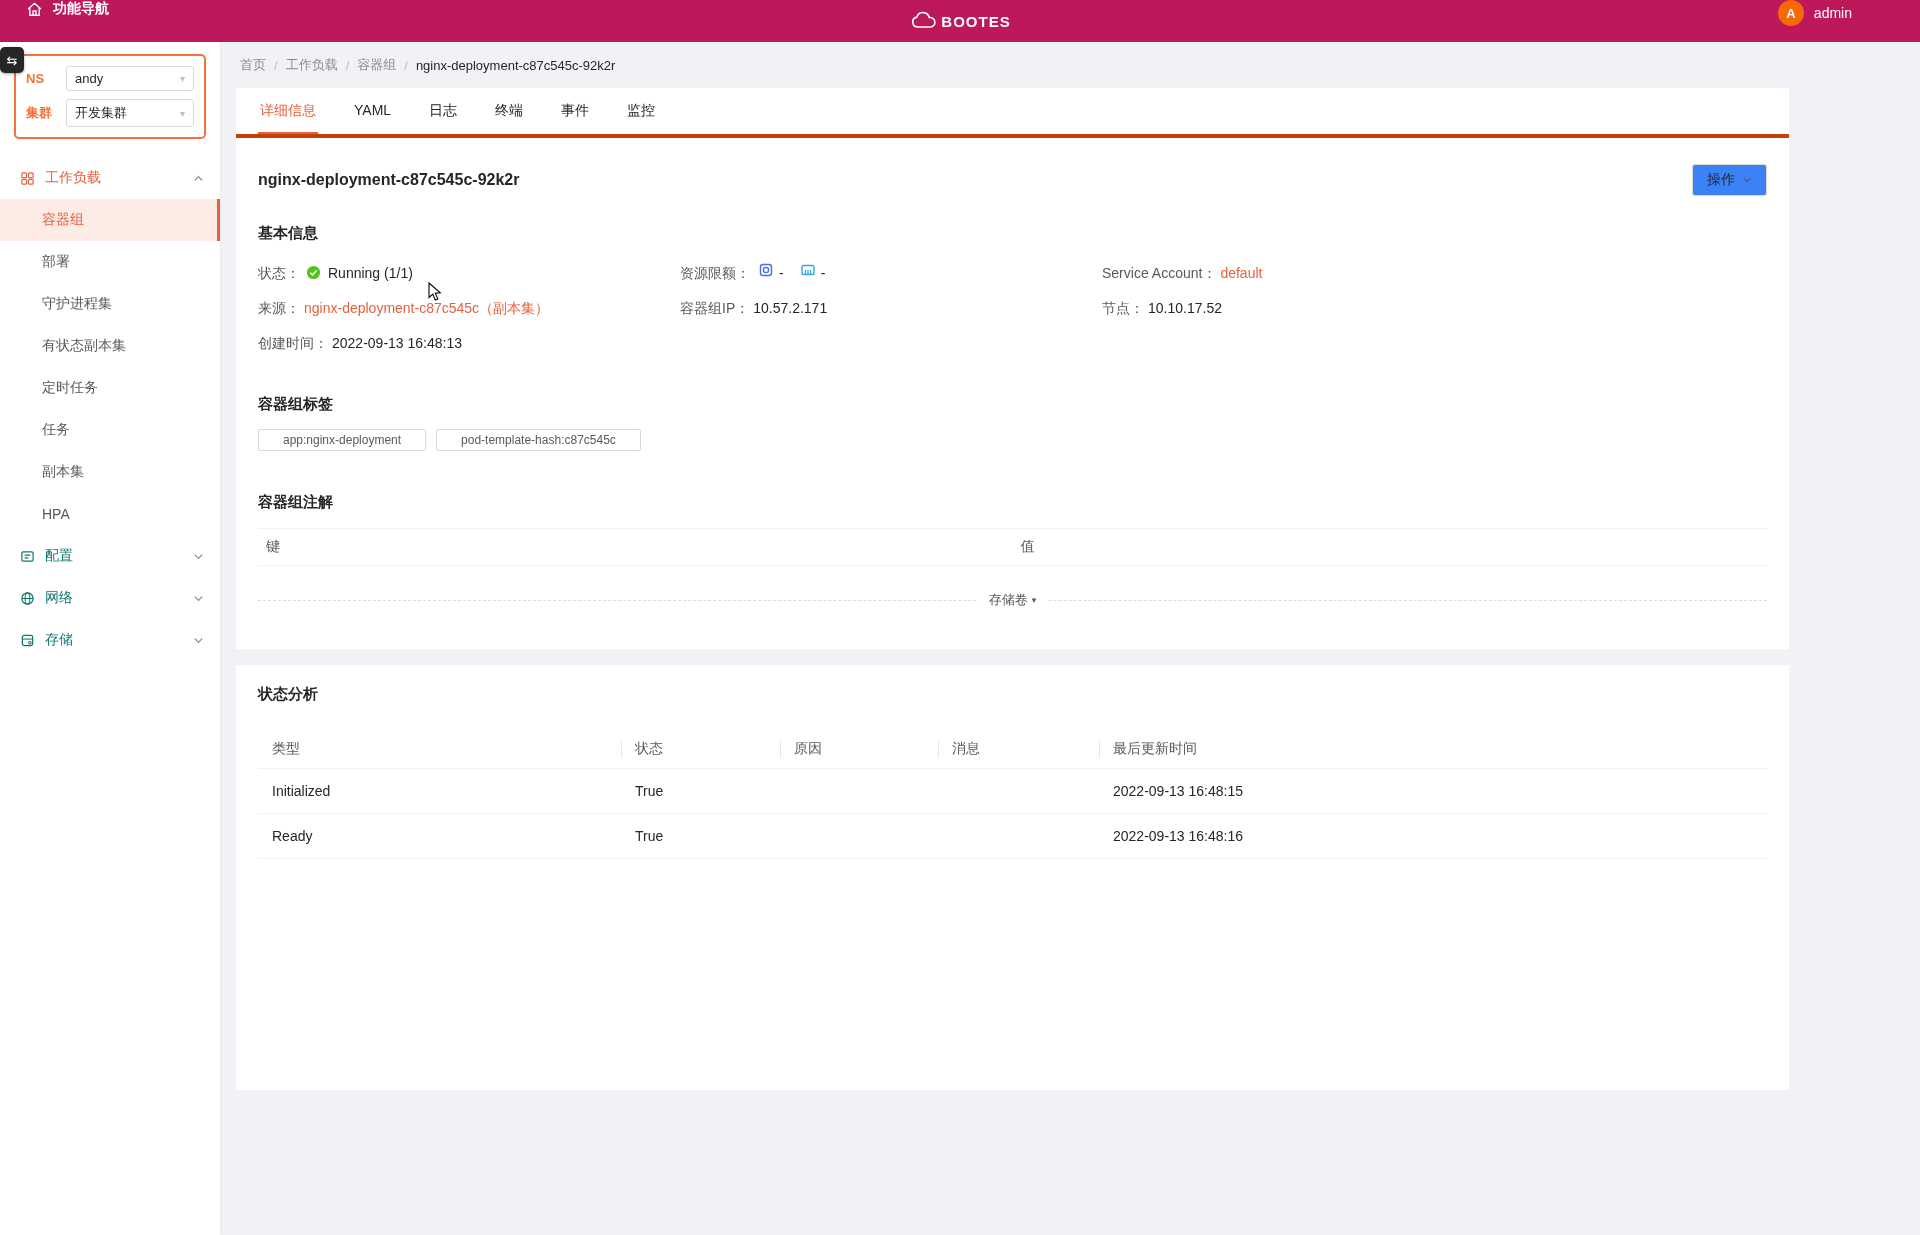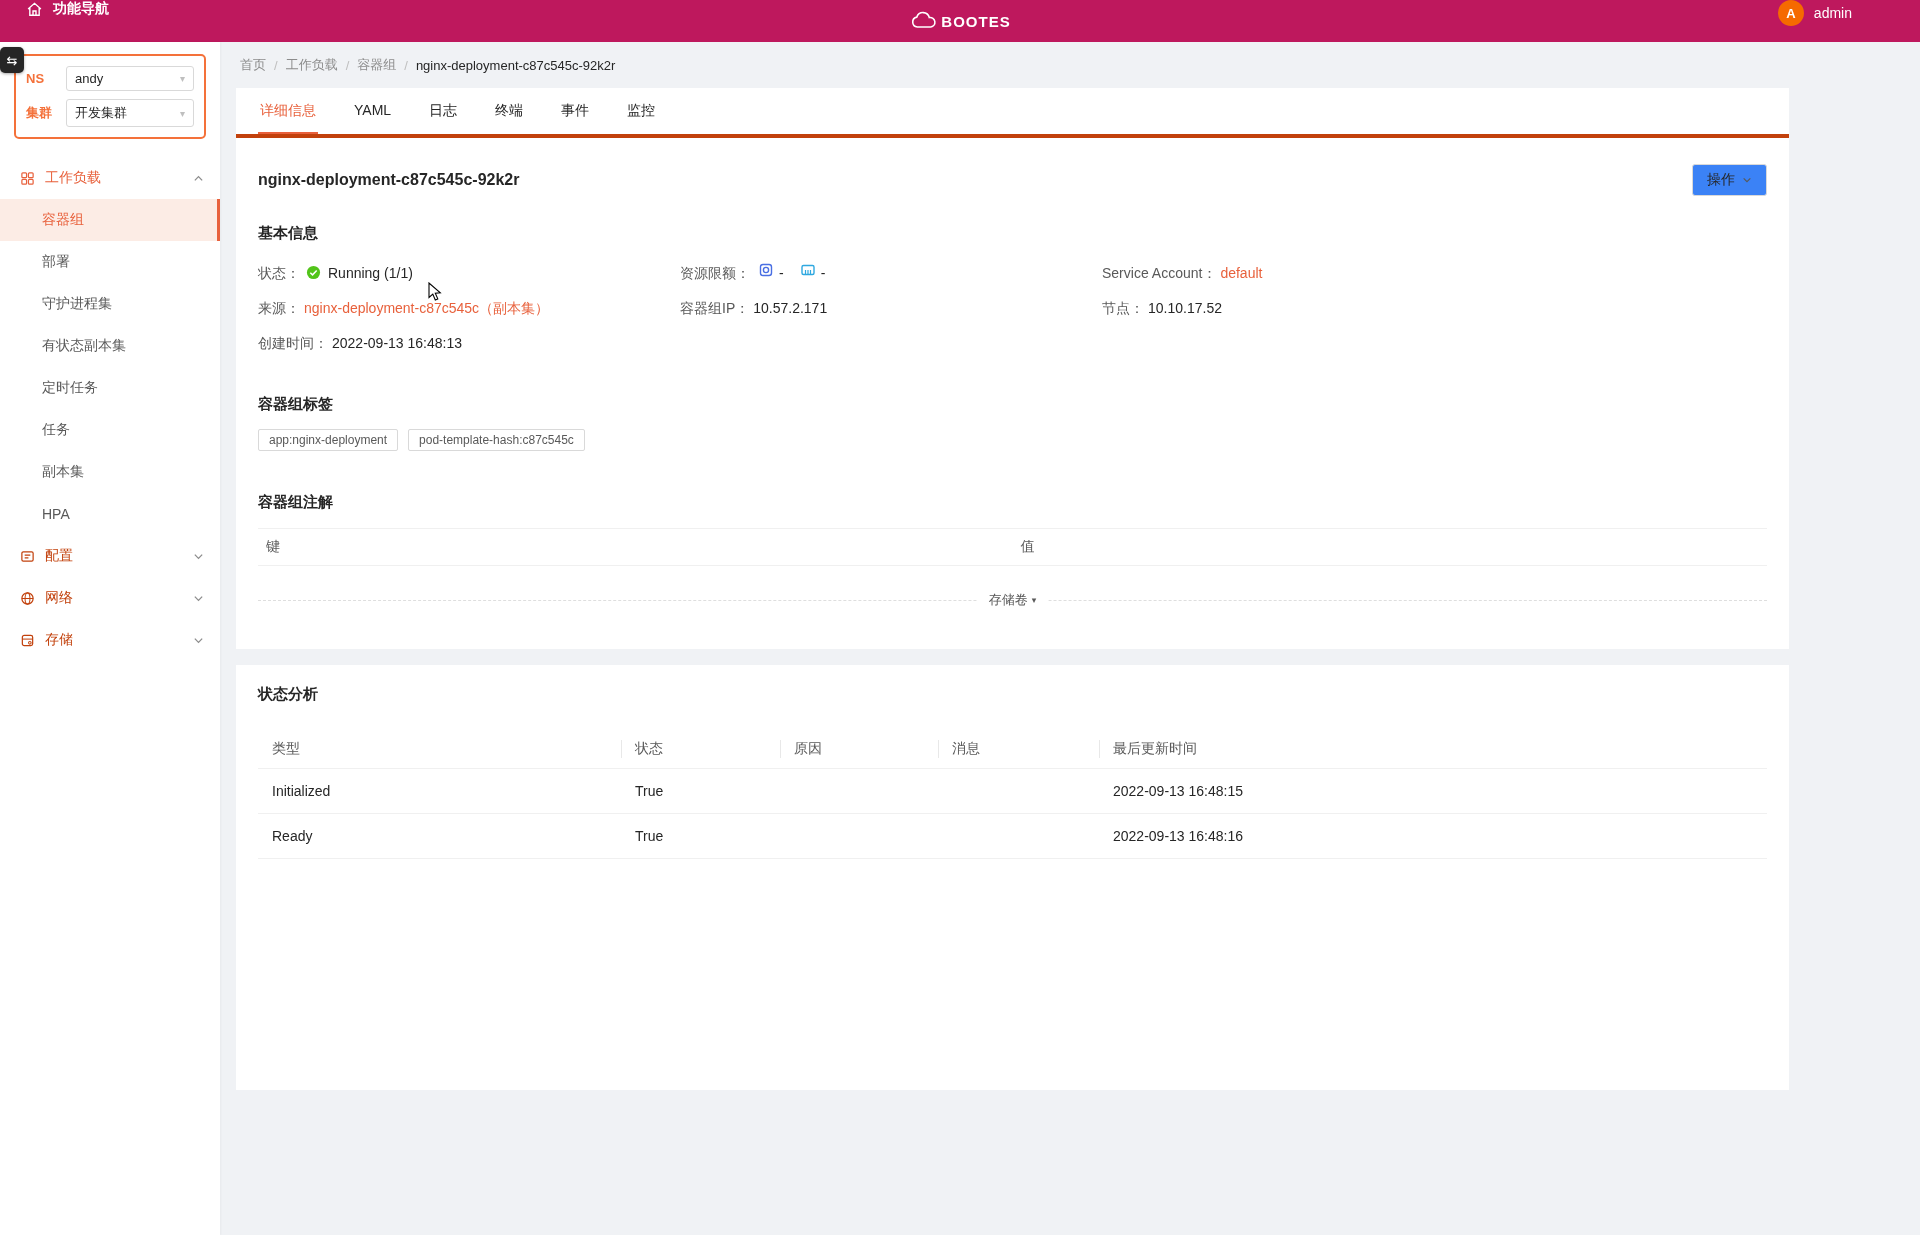--- a/index.html
+++ b/index.html
@@ -19,21 +19,21 @@
   .sidebar { width:220px; background:#fff; flex:0 0 220px; position:relative; box-shadow:1px 0 2px rgba(0,0,0,0.04); }
 
   .collapse-badge { position:absolute; left:0; top:5px; width:24px; height:26px; background:#262626; border-radius:5px; color:#fff; display:flex; align-items:center; justify-content:center; font-size:13px; box-shadow:0 1px 3px rgba(0,0,0,0.35); z-index:5; }
 
   .ns-box { margin:12px 14px 18px 14px; border:2px solid #f4713a; border-radius:5px; padding:10px 10px; display:flex; flex-direction:column; gap:8px; }
   .ns-row { display:flex; align-items:center; gap:8px; }
   .ns-label { width:32px; text-align:left; color:#f4713a; font-size:13px; font-weight:bold; flex:0 0 32px; }
   .ns-select { flex:1; border:1px solid #d9d9d9; border-radius:3px; padding:4px 8px; font-size:13px; color:#262626; display:flex; align-items:center; justify-content:space-between; background:#fff; cursor:pointer; }
   .sel-caret { color:#bfbfbf; font-size:10px; }
 
-  .menu-group { height:42px; display:flex; align-items:center; gap:10px; padding:0 16px 0 20px; font-size:14px; color:#c2410c; cursor:pointer; }
+  .menu-group { height:42px; display:flex; align-items:center; gap:10px; padding:0 16px 0 20px; font-size:14px; color:#0f766e; cursor:pointer; }
   .menu-group.active { color:#e8613c; }
   .menu-group .g-label { flex:1; }
   .menu-chevron { color:#8c8c8c; display:flex; }
   .submenu-item { height:42px; display:flex; align-items:center; padding-left:42px; font-size:14px; color:#595959; cursor:pointer; }
   .submenu-item.active { color:#e8613c; background:#fcece5; border-right:3px solid #e8613c; }
   .g-icon { display:flex; }
 
   
   .main { flex:1; padding-left:16px; overflow:hidden; }
   .content-col { width:1553px; }
@@ -61,21 +61,21 @@
   .info-item { display:flex; align-items:center; gap:4px; line-height:20px; }
   .info-label { color:#595959; white-space:nowrap; }
   .info-value { color:#262626; }
   .link { color:#e8613c; cursor:pointer; }
   .check-badge { display:inline-flex; margin:0 3px 0 2px; }
   .quota-pair { display:flex; align-items:center; gap:5px; margin-left:4px; }
   .quota-pair + .quota-pair { margin-left:12px; }
 
   .sec-labels { margin-top:42px; }
   .tag-row { display:flex; gap:10px; margin-top:15px; }
-  .tag { border:1px solid #d9d9d9; border-radius:2px; padding:3px 10px; font-size:12px; color:#595959; background:#fff; }
+  .tag { border:1px solid #d9d9d9; border-radius:2px; padding:3px 24px; font-size:12px; color:#595959; background:#fff; }
 
   .sec-annotations { margin-top:42px; }
   .ann-table { margin-top:16px; }
   .ann-head { display:flex; border-top:1px solid #f0f0f0; border-bottom:1px solid #f0f0f0; color:#595959; font-size:14px; }
   .ann-th { padding:9px 8px; }
   .ann-th.key { flex:0 0 50%; }
   .ann-th.val { flex:1; }
   .empty-wrap { padding:28px 0 6px; display:flex; flex-direction:column; align-items:center; }
   .empty-text { margin-top:8px; font-size:12px; color:#bfbfbf; }
 

